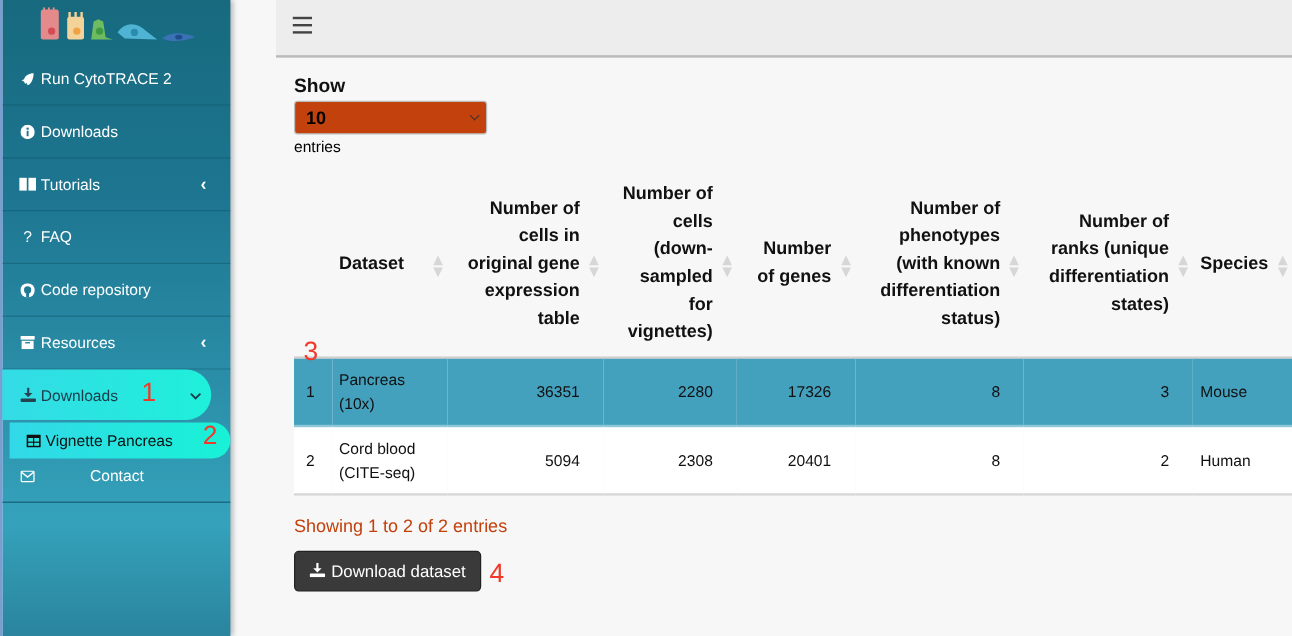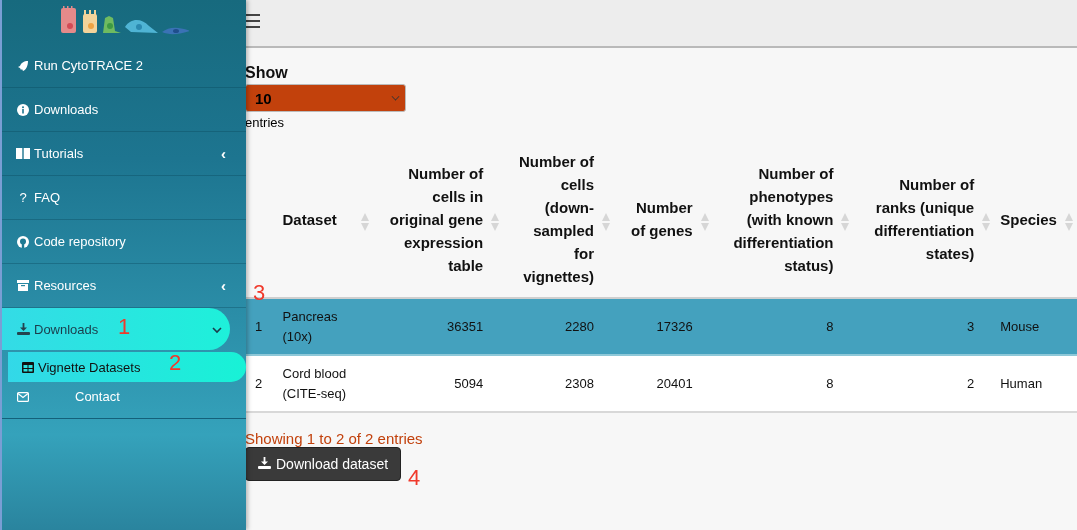--- a/index.html
+++ b/index.html
@@ -1,20 +1,20 @@
 <!DOCTYPE html>
 <html><head>
   <meta charset="utf-8">
   <style>
     * { box-sizing: border-box; margin: 0; padding: 0; }
     html, body { width: 1077px; height: 530px; overflow: hidden; }
     body { font-family: "Liberation Sans", sans-serif; background: #f7f7f7; position: relative; }
 
     .sidebar {
-      position: absolute; left: 0; top: 0; width: 246px; height: 530px;
+      position: absolute; left: 0; top: 0; width: 192px; height: 530px;
       background: linear-gradient(180deg, #176a7e 0%, #1d7590 30%, #2b8ea8 60%, #35a2bb 82%, #2a849e 100%);
       border-left: 2px solid #7a9ed4;
       color: #fff;
       box-shadow: 2px 0 4px rgba(0,0,0,0.25);
       z-index: 2;
     }
     .logo { height: 44px; display: flex; align-items: flex-end; justify-content: center; padding-bottom: 8px; gap: 3px; }
     .logo svg { display: block; }
 
     .nav-item {
@@ -69,21 +69,21 @@
     td { font-size: 13px; color: #111; padding: 0 20px 0 6px; height: 57px; line-height: 20px; }
     tbody tr.sel { background: #44a1be; }
     tbody tr.plain { background: #fff; border-bottom: 2px solid #d8d8d8; }
     tbody tr.sel { border-bottom: 2px solid #8ec8d8; }
     .r { text-align: right; }
     .l { text-align: left; }
     td.idx { width: 30px; padding-left: 10px; padding-right: 6px; }
 
     .info { font-size: 15px; color: #c2410c; margin-top: 17px; }
     .dl-btn {
-      display: inline-flex; align-items: center; gap: 5px;
+      margin-top: 12px; display: inline-flex; align-items: center; gap: 5px;
       background: #3a3a3a; color: #fff; border: 1px solid #222; border-radius: 4px;
       height: 34px; padding: 0 12px; font-size: 14px; cursor: pointer;
     }
   </style>
 </head>
 <body>
 
 <aside class="sidebar">
   <div class="logo">
     <svg width="130" height="30" viewBox="0 0 130 30">
@@ -185,21 +185,21 @@
   <div class="sub-item">
     <span class="ico">
       <svg width="12" height="11" viewBox="0 0 12 11">
           <rect x="0" y="0" width="12" height="11" rx="1" fill="#111"></rect>
           <rect x="1.5" y="3" width="4" height="3" fill="#2ce3e0"></rect>
           <rect x="6.5" y="3" width="4" height="3" fill="#2ce3e0"></rect>
           <rect x="1.5" y="7" width="4" height="2.5" fill="#2ce3e0"></rect>
           <rect x="6.5" y="7" width="4" height="2.5" fill="#2ce3e0"></rect>
         </svg>
     </span>
-    <span>Vignette Datasets</span>
+    <span>Vignette Pancreas</span>
   </div>
 
   <div class="nav-item contact" style="margin-top:-7px;">
     <span class="ico">
       <svg width="12" height="10" viewBox="0 0 12 10">
           <rect x="0.6" y="0.6" width="10.8" height="8.8" rx="1" fill="none" stroke="#fff" stroke-width="1.2"></rect>
           <path d="M1 1.5 L6 5.5 L11 1.5" stroke="#fff" stroke-width="1.2" fill="none"></path>
         </svg>
     </span>
     <span>Contact</span>

